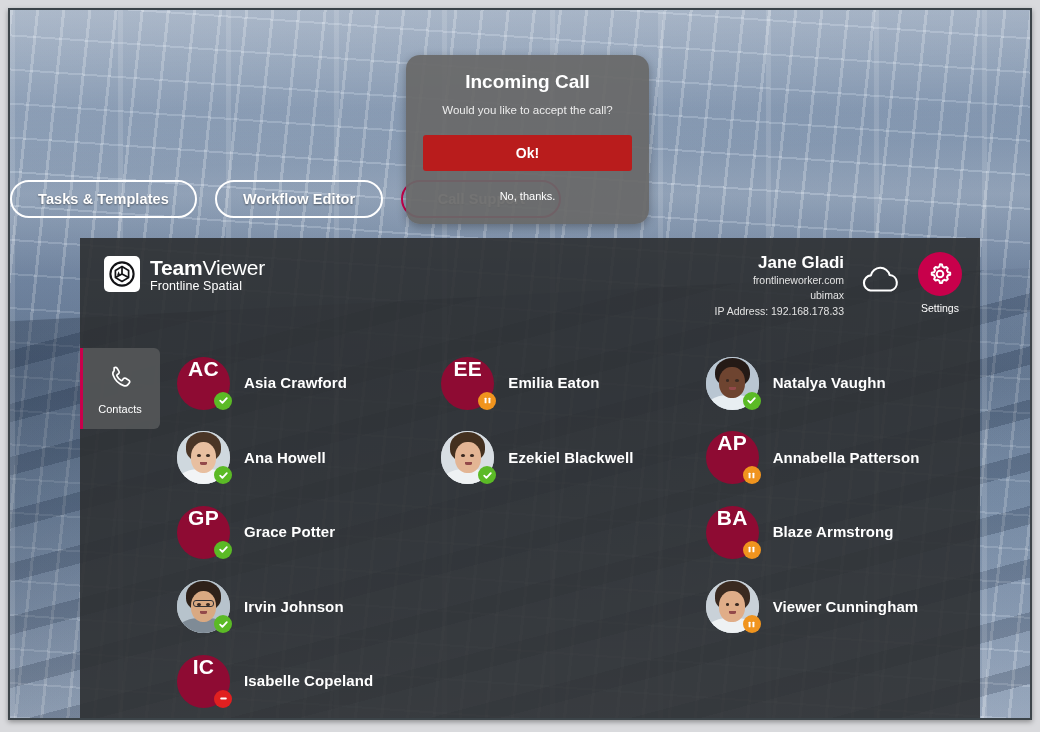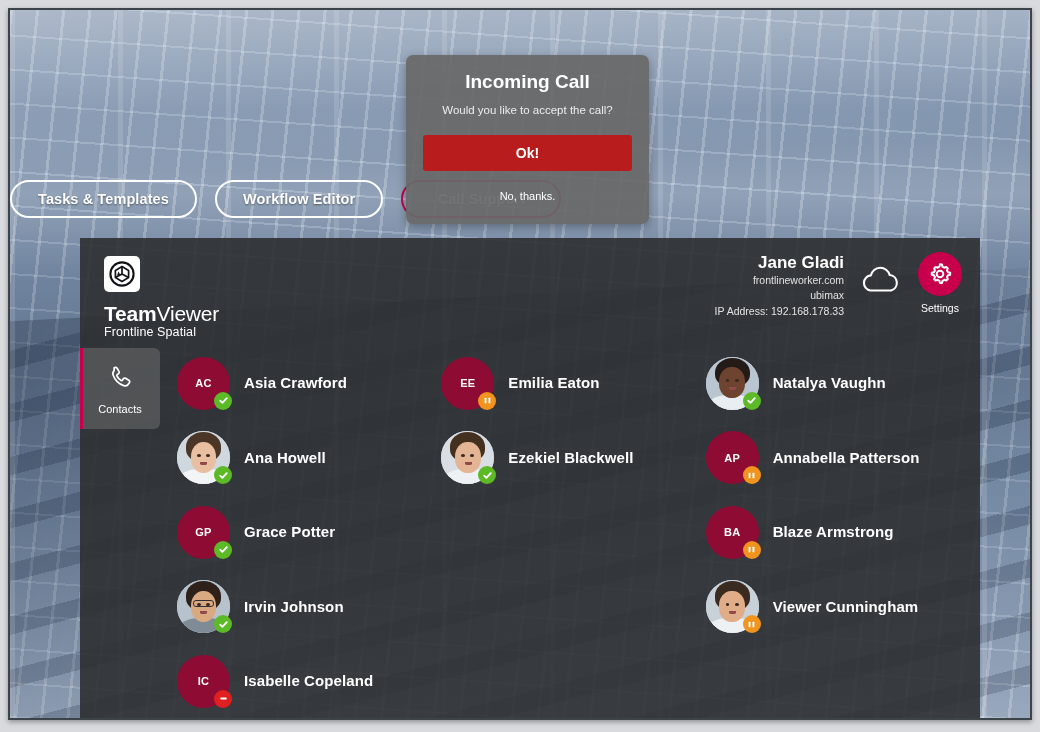--- a/index.html
+++ b/index.html
@@ -100,21 +100,21 @@
     border-color: #c8004b;
   }
 
   
   #modal {
     position: absolute;
     left: 396px; top: 45px;
     width: 243px;
     padding: 16px 17px 22px;
     background: rgba(104,104,104,.93);
-    border-radius: 7px;
+    border-radius: 14px;
     z-index: 30;
     box-shadow: 0 3px 10px rgba(0,0,0,.3);
   }
   #modal-title {
     color: #ffffff;
     font-size: 19px;
     font-weight: bold;
     text-align: center;
     margin-bottom: 11px;
   }
@@ -160,21 +160,21 @@
   }
 
   
   #app-header {
     position: relative;
     height: 100px;
     padding: 18px 22px 0 24px;
   }
 
   
-  #logo-block { display: flex; align-items: flex-start; gap: 10px; flex-direction: column; }
+  #logo-block { display: flex; align-items: flex-start; gap: 10px; }
   #logo-mark {
     width: 36px; height: 36px;
     background: #ffffff;
     border-radius: 5px;
     flex: none;
     display: flex; align-items: center; justify-content: center;
   }
   #logo-text { padding-top: 1px; }
   #brand-line { font-size: 21px; color: #ffffff; line-height: 1.05; letter-spacing: -.2px; }
   #brand-line .b { font-weight: bold; }
@@ -249,23 +249,23 @@
     align-items: center;
     gap: 14px;
     cursor: pointer;
   }
   .avatar-wrap { position: relative; flex: none; }
   .avatar {
     width: 53px; height: 53px;
     border-radius: 50%;
     background: #8e0b33;
     color: #ffffff;
-    font-size: 11px;
+    font-size: 21px;
     font-weight: bold;
-    display: flex; align-items: center; justify-content: center;
+    display: flex; justify-content: center;
     letter-spacing: .3px;
     overflow: hidden;
   }
   .avatar.photo { background: #cfd6dc; }
   .status {
     position: absolute;
     right: -2px; bottom: 0px;
     width: 18px; height: 18px;
     border-radius: 50%;
     display: flex; align-items: center; justify-content: center;

